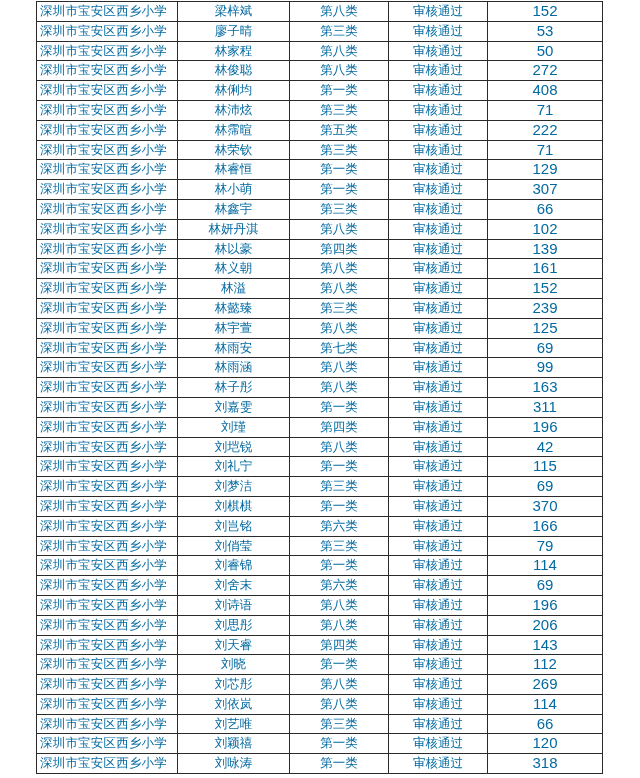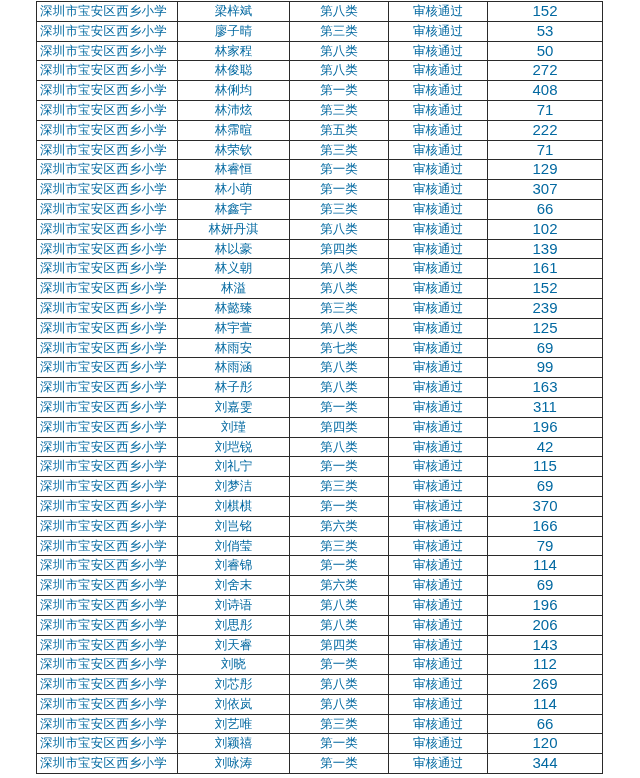--- a/index.html
+++ b/index.html
@@ -328,17 +328,17 @@
           <td class="name">刘颖禧</td>
           <td class="category">第一类</td>
           <td class="status">审核通过</td>
           <td class="score">120</td>
         </tr>
         <tr>
           <td class="school">深圳市宝安区西乡小学</td>
           <td class="name">刘咏涛</td>
           <td class="category">第一类</td>
           <td class="status">审核通过</td>
-          <td class="score">344</td>
+          <td class="score">318</td>
         </tr>
       </tbody>
   </table>
 </div>
 
 </body></html>

